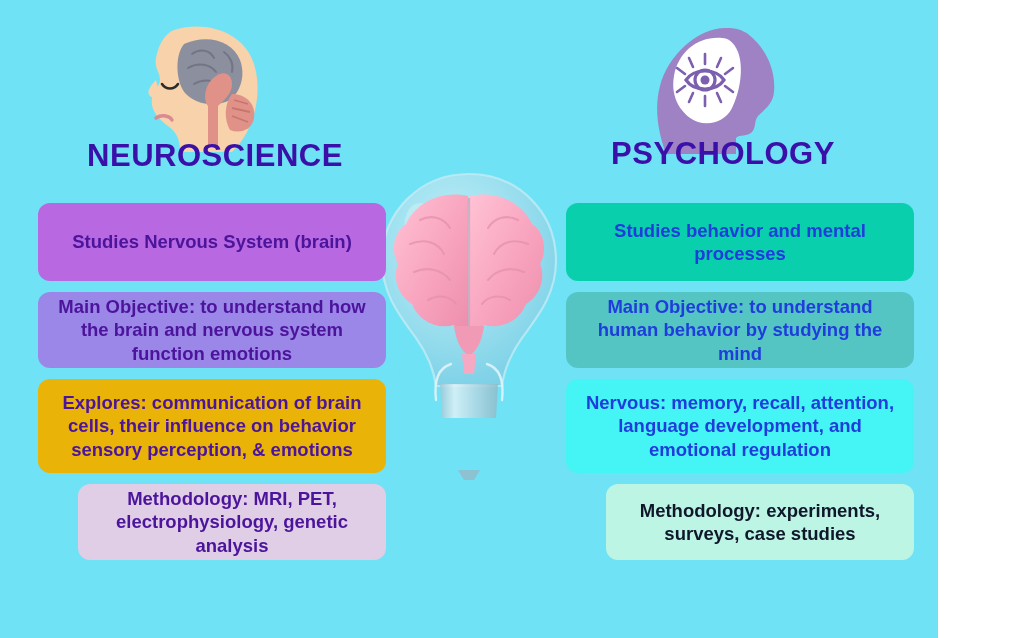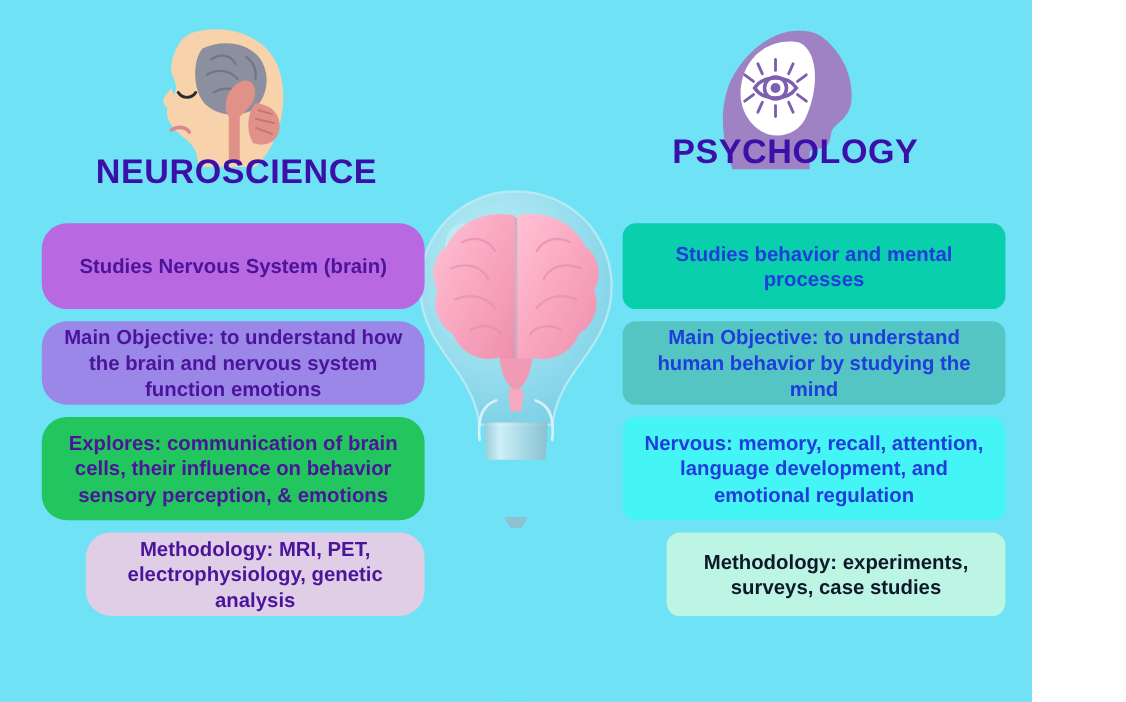--- a/index.html
+++ b/index.html
@@ -59,21 +59,21 @@
     position: absolute;
     font-size: 31px;
     font-weight: bold;
     letter-spacing: 0.5px;
     color: #3a10a8;
     text-align: center;
     width: 380px;
     z-index: 6;
   }
   .col-title.left  { left: 25px;  top: 138px; }
-  .col-title.right { right: 25px; top: 120px; }
+  .col-title.right { right: 25px; top: 136px; }
 
   
   .head-icon {
     position: absolute;
     z-index: 5;
   }
   .head-icon.left  { left: 140px; top: 22px;  width: 140px; height: 130px; }
   .head-icon.right { right: 150px; top: 22px; width: 140px; height: 132px; }
   .head-icon svg { display: block; width: 100%; height: 100%; }
 
@@ -93,21 +93,21 @@
     box-sizing: border-box;
     display: flex;
     align-items: center;
     justify-content: center;
     text-align: center;
     padding: 9px 14px;
     font-weight: bold;
     line-height: 1.27;
     margin-bottom: 11px;
   }
-  .column.left .card  { color: #4b149b; font-size: 18.5px; border-radius: 23px; }
+  .column.left .card  { color: #4b149b; font-size: 18.5px; }
   .column.right .card { color: #1f3ddb; font-size: 18.5px; }
 
   .card.c1 { height: 78px; }
   .card.c2 { height: 76px; }
   .card.c3 { height: 94px; }
   .card.c4 { height: 76px; margin-left: 40px; }
 </style>
 </head>
 <body>
 
@@ -248,21 +248,21 @@
       </g>
     </svg>
   </div>
 
   <div class="col-title left" style="color: rgb(58, 16, 168);">NEUROSCIENCE</div>
   <div class="col-title right" style="color: rgb(58, 16, 168);">PSYCHOLOGY</div>
 
   <div class="column left">
     <div class="card c1" style="background: rgb(184, 104, 224); color: rgb(75, 20, 155);">Studies Nervous System (brain)</div>
     <div class="card c2" style="background: rgb(155, 135, 232); color: rgb(75, 20, 155);">Main Objective: to understand how the brain and nervous system function emotions</div>
-    <div class="card c3" style="background: #22c55e; color: rgb(75, 20, 155);">Explores: communication of brain cells, their influence on behavior sensory perception, &amp; emotions</div>
+    <div class="card c3" style="background: #eab308; color: rgb(75, 20, 155);">Explores: communication of brain cells, their influence on behavior sensory perception, &amp; emotions</div>
     <div class="card c4" style="background: rgb(224, 205, 230); color: rgb(75, 20, 155);">Methodology: MRI, PET, electrophysiology, genetic analysis</div>
   </div>
 
   <div class="column right">
     <div class="card c1" style="background: rgb(9, 207, 173); color: rgb(31, 61, 219);">Studies behavior and mental processes</div>
     <div class="card c2" style="background: rgb(85, 197, 196); color: rgb(31, 61, 219);">Main Objective: to understand human behavior by studying the mind</div>
     <div class="card c3" style="background: rgb(69, 244, 244); color: rgb(31, 61, 219);">Nervous: memory, recall, attention, language development, and emotional regulation</div>
     <div class="card c4" style="background: rgb(189, 245, 228); color: #0f172a;">Methodology:  experiments, surveys, case studies</div>
   </div>
 

